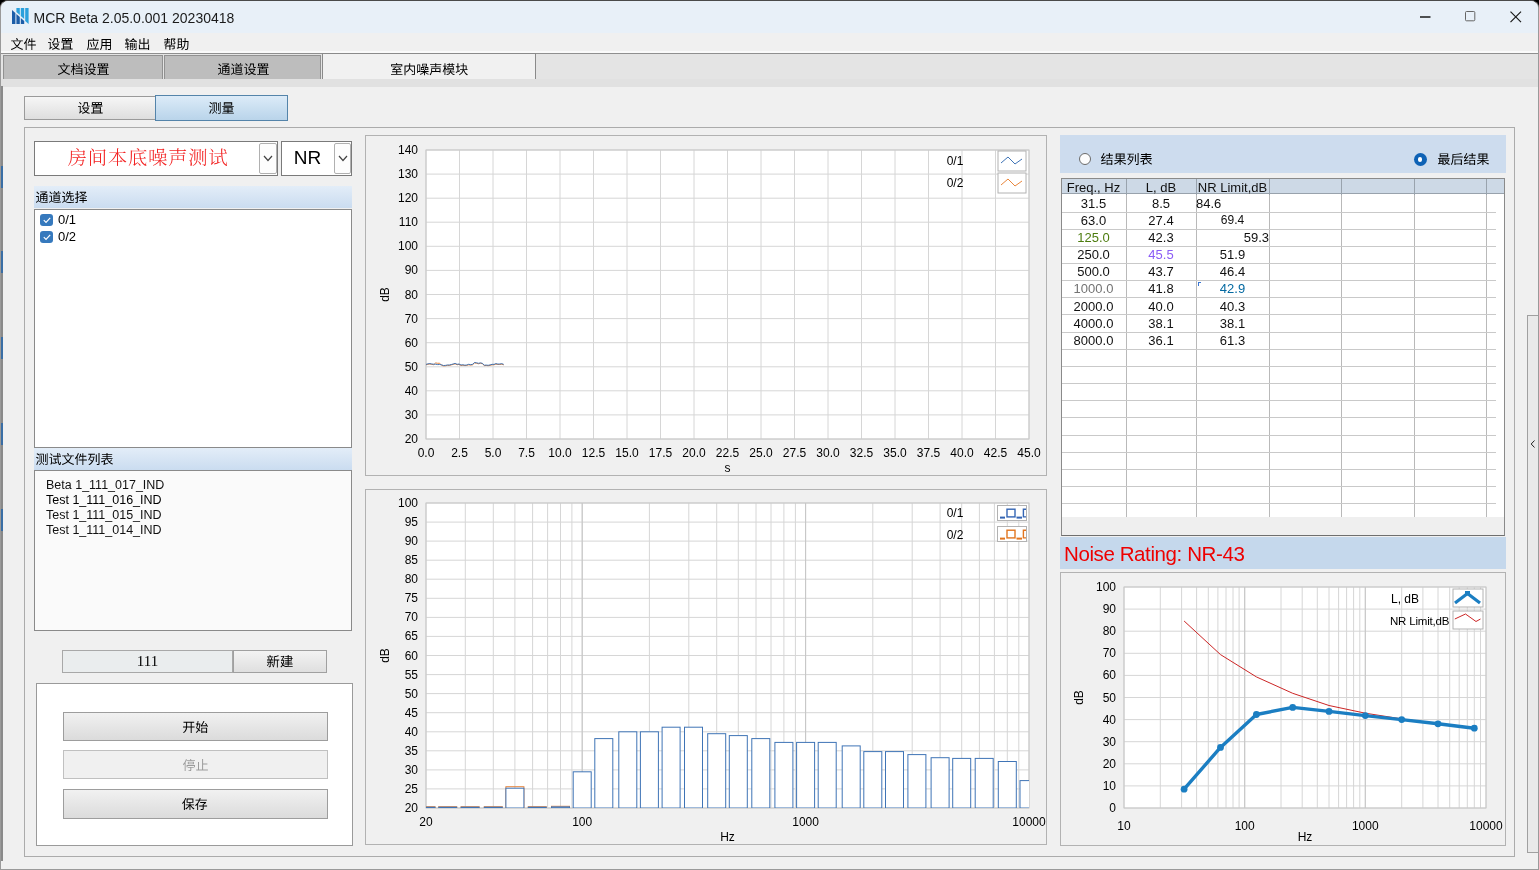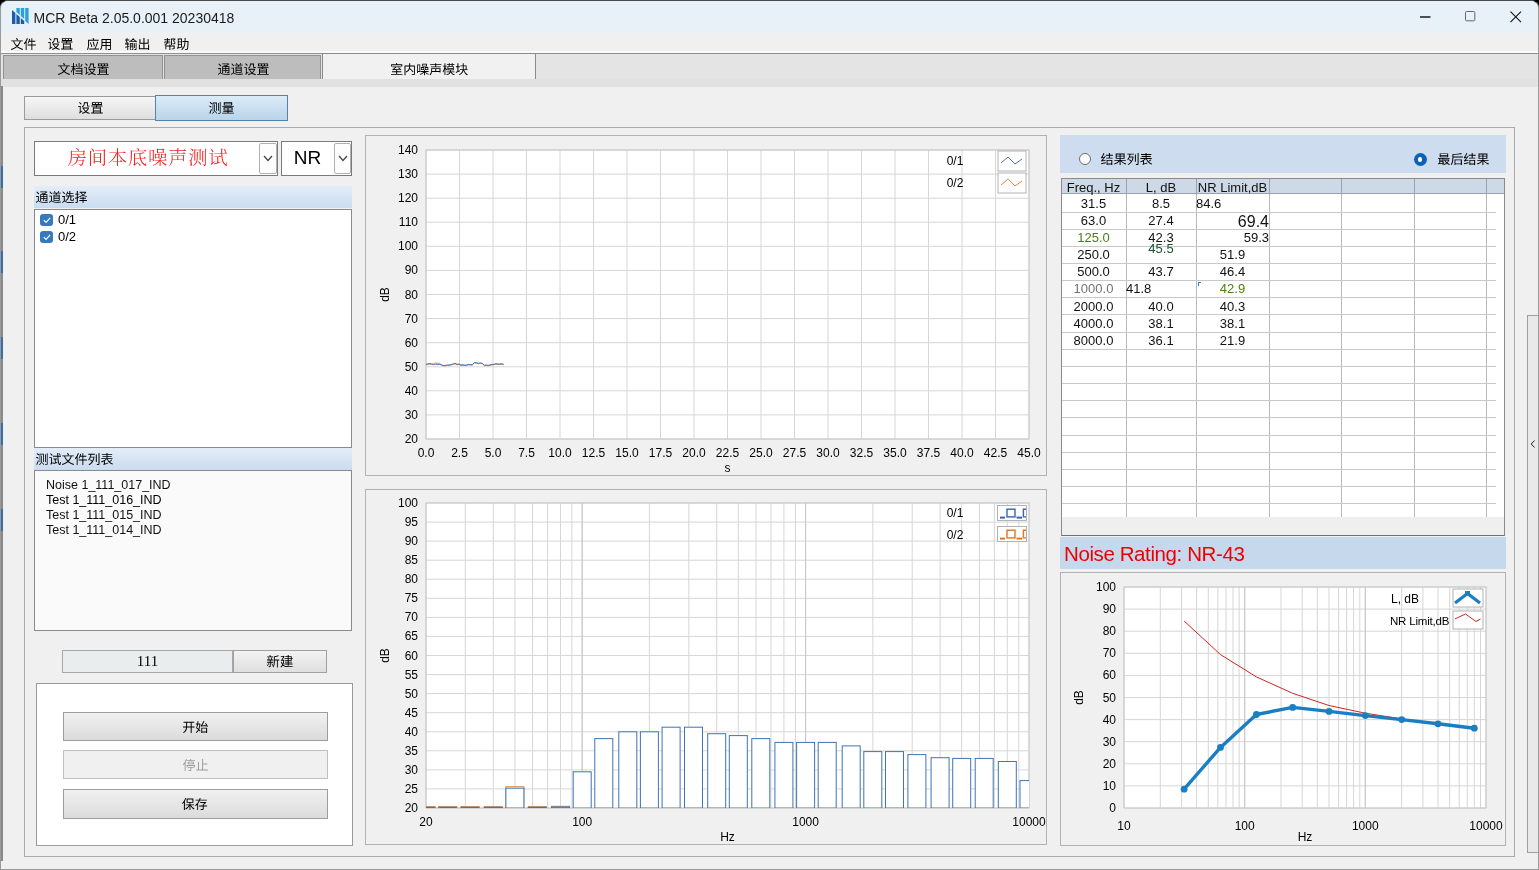--- a/index.html
+++ b/index.html
@@ -100,21 +100,21 @@
 <div class="abs" style="left:39px;top:229.5px;width:13px;height:12px;background:#3679bd;border-radius:3px"></div>
 <svg class="abs" style="left:39.5px;top:229.5px" width="12" height="12" viewBox="0 0 12 12">
       <path d="M2.8 6.2 L5 8.4 L9.2 3.8" fill="none" stroke="#fff" stroke-width="1.2"></path>
     </svg>
 <div class="abs" style="left:57px;top:227.5px;font-size:13px">0/2</div>
 <div class="abs" style="left:33px;top:447px;width:318px;height:22px;background:linear-gradient(#e3edf8,#cadcf0)"></div>
 <svg style="position:absolute;left:35.0px;top:451.9px;overflow:visible" width="79" height="14" viewBox="0.5 -11.0 79 14">
       <path d="M6.3 -1.2 6.9 -1.6Q7.3 -1.3 7.6 -0.9Q8.0 -0.5 8.3 -0.1Q8.6 0.2 8.7 0.5L8.1 0.9Q7.9 0.7 7.6 0.3Q7.3 -0.1 7.0 -0.5Q6.7 -0.9 6.3 -1.2ZM4.1 -10.2H8.4V-2.0H7.6V-9.4H4.8V-2.0H4.1ZM11.3 -10.8H12.1V-0.1Q12.1 0.3 12.0 0.5Q11.9 0.7 11.6 0.8Q11.4 0.9 10.9 1.0Q10.5 1.0 9.8 1.0Q9.8 0.8 9.7 0.6Q9.6 0.4 9.5 0.2Q10.1 0.2 10.5 0.2Q10.9 0.2 11.0 0.2Q11.3 0.2 11.3 -0.1ZM9.5 -9.7H10.3V-2.0H9.5ZM5.8 -8.5H6.5V-3.9Q6.5 -3.2 6.4 -2.5Q6.4 -1.9 6.1 -1.2Q5.8 -0.6 5.3 -0.0Q4.7 0.6 3.8 1.0Q3.8 0.9 3.7 0.8Q3.6 0.7 3.5 0.6Q3.4 0.5 3.4 0.4Q4.2 -0.0 4.7 -0.5Q5.2 -1.0 5.4 -1.6Q5.6 -2.1 5.7 -2.7Q5.8 -3.3 5.8 -3.9ZM1.1 -10.1 1.6 -10.8Q2.0 -10.6 2.4 -10.4Q2.8 -10.1 3.2 -9.9Q3.5 -9.6 3.8 -9.4L3.2 -8.6Q2.9 -8.9 2.6 -9.1Q2.2 -9.4 1.8 -9.6Q1.4 -9.9 1.1 -10.1ZM0.5 -6.6 1.1 -7.3Q1.4 -7.1 1.8 -6.9Q2.2 -6.6 2.6 -6.4Q3.0 -6.2 3.2 -6.0L2.6 -5.2Q2.4 -5.4 2.0 -5.6Q1.7 -5.9 1.3 -6.1Q0.9 -6.4 0.5 -6.6ZM0.8 0.4Q1.0 -0.1 1.3 -0.8Q1.6 -1.5 2.0 -2.3Q2.3 -3.1 2.5 -3.8L3.3 -3.3Q3.1 -2.6 2.8 -1.9Q2.5 -1.1 2.2 -0.4Q1.9 0.3 1.6 0.9Z M14.6 -10.1 15.2 -10.7Q15.6 -10.4 15.9 -10.1Q16.3 -9.7 16.6 -9.4Q16.9 -9.1 17.1 -8.8L16.4 -8.1Q16.2 -8.4 15.9 -8.7Q15.6 -9.1 15.3 -9.4Q14.9 -9.8 14.6 -10.1ZM15.3 0.7 15.2 -0.2 15.5 -0.6 17.8 -2.1Q17.9 -1.9 17.9 -1.7Q18.0 -1.4 18.1 -1.3Q17.3 -0.7 16.7 -0.4Q16.2 -0.0 16.0 0.2Q15.7 0.4 15.5 0.5Q15.4 0.6 15.3 0.7ZM13.7 -6.8H16.0V-5.9H13.7ZM17.5 -8.2H25.5V-7.3H17.5ZM17.9 -5.4H21.4V-4.5H17.9ZM19.3 -4.9H20.2V-0.9L19.3 -0.8ZM17.7 -0.8Q18.4 -1.0 19.5 -1.3Q20.6 -1.6 21.7 -1.9L21.8 -1.0Q20.8 -0.7 19.8 -0.4Q18.8 -0.1 17.9 0.1ZM23.1 -10.3 23.8 -10.8Q24.2 -10.3 24.6 -9.8Q25.0 -9.3 25.2 -8.9L24.5 -8.5Q24.3 -8.9 23.9 -9.4Q23.5 -9.9 23.1 -10.3ZM21.7 -10.9H22.7Q22.7 -9.1 22.8 -7.6Q22.9 -6.0 23.0 -4.7Q23.1 -3.4 23.3 -2.4Q23.5 -1.4 23.8 -0.8Q24.0 -0.3 24.3 -0.3Q24.5 -0.3 24.6 -0.8Q24.7 -1.3 24.8 -2.3Q24.9 -2.2 25.0 -2.1Q25.2 -2.0 25.3 -1.9Q25.5 -1.8 25.6 -1.7Q25.5 -0.9 25.3 -0.4Q25.2 0.1 25.0 0.5Q24.9 0.8 24.7 0.9Q24.5 1.0 24.3 1.0Q23.7 1.0 23.3 0.4Q22.9 -0.2 22.6 -1.2Q22.3 -2.3 22.1 -3.8Q21.9 -5.2 21.9 -7.0Q21.8 -8.8 21.7 -10.9ZM15.3 0.7Q15.3 0.6 15.2 0.4Q15.1 0.3 15.0 0.1Q14.9 -0.0 14.8 -0.1Q15.0 -0.3 15.2 -0.5Q15.5 -0.8 15.5 -1.2V-6.8H16.4V-0.4Q16.4 -0.4 16.3 -0.3Q16.2 -0.2 16.0 -0.1Q15.9 0.0 15.7 0.2Q15.5 0.3 15.4 0.5Q15.3 0.6 15.3 0.7Z M35.4 -8.2 36.4 -7.9Q35.6 -5.5 34.3 -3.8Q33.0 -2.1 31.2 -0.9Q29.4 0.2 27.1 1.0Q27.0 0.9 26.9 0.7Q26.8 0.5 26.7 0.4Q26.6 0.2 26.5 0.1Q28.8 -0.6 30.5 -1.7Q32.3 -2.8 33.5 -4.4Q34.7 -6.0 35.4 -8.2ZM29.5 -8.1Q30.3 -6.1 31.5 -4.5Q32.8 -2.8 34.5 -1.7Q36.3 -0.5 38.6 0.0Q38.5 0.2 38.3 0.3Q38.2 0.5 38.1 0.6Q38.0 0.8 37.9 1.0Q35.6 0.3 33.8 -0.9Q32.0 -2.1 30.7 -3.9Q29.4 -5.7 28.6 -7.8ZM26.7 -8.6H38.4V-7.7H26.7ZM31.5 -10.7 32.5 -11.0Q32.8 -10.5 33.1 -10.0Q33.4 -9.4 33.5 -9.0L32.5 -8.7Q32.3 -9.1 32.1 -9.6Q31.8 -10.2 31.5 -10.7Z M46.9 -10.8H47.8V1.0H46.9ZM44.6 -10.3 45.6 -10.1Q45.4 -9.2 45.1 -8.3Q44.9 -7.4 44.5 -6.7Q44.2 -5.9 43.8 -5.3Q43.8 -5.4 43.6 -5.5Q43.5 -5.6 43.3 -5.7Q43.1 -5.8 43.0 -5.8Q43.4 -6.3 43.7 -7.1Q44.0 -7.8 44.2 -8.6Q44.5 -9.4 44.6 -10.3ZM44.7 -8.3H50.8V-7.3H44.5ZM43.1 -4.4H51.4V-3.5H43.1ZM42.5 -10.9 43.4 -10.6Q43.0 -9.5 42.5 -8.4Q41.9 -7.4 41.3 -6.4Q40.7 -5.5 40.0 -4.7Q39.9 -4.8 39.8 -5.0Q39.7 -5.2 39.6 -5.4Q39.5 -5.6 39.4 -5.7Q40.0 -6.3 40.6 -7.2Q41.2 -8.0 41.6 -8.9Q42.1 -9.9 42.5 -10.9ZM41.2 -7.5 42.1 -8.4 42.1 -8.4V1.0H41.2Z M52.8 -10.2H59.4V-9.3H52.8ZM55.0 -9.8 56.0 -9.7Q55.7 -8.5 55.3 -7.4Q55.0 -6.2 54.5 -5.3Q54.0 -4.3 53.4 -3.6Q53.4 -3.7 53.2 -3.8Q53.1 -3.9 52.9 -4.1Q52.8 -4.2 52.7 -4.2Q53.3 -4.9 53.7 -5.8Q54.1 -6.7 54.5 -7.7Q54.8 -8.7 55.0 -9.8ZM55.0 -7.3H58.3V-6.4H54.7ZM58.1 -7.3H58.3L58.4 -7.4L59.0 -7.2Q58.7 -4.9 58.0 -3.3Q57.2 -1.7 56.1 -0.6Q55.0 0.5 53.6 1.1Q53.6 1.0 53.5 0.8Q53.4 0.7 53.2 0.5Q53.1 0.4 53.0 0.3Q54.3 -0.2 55.3 -1.2Q56.4 -2.2 57.1 -3.7Q57.8 -5.2 58.1 -7.1ZM54.4 -3.9 54.9 -4.6Q55.3 -4.4 55.7 -4.1Q56.1 -3.8 56.5 -3.5Q56.9 -3.2 57.1 -3.0L56.5 -2.2Q56.3 -2.4 55.9 -2.7Q55.6 -3.0 55.1 -3.3Q54.7 -3.7 54.4 -3.9ZM60.3 -9.4H61.3V-2.1H60.3ZM63.0 -10.9H64.0V-0.2Q64.0 0.2 63.9 0.5Q63.8 0.7 63.5 0.8Q63.2 0.9 62.7 1.0Q62.2 1.0 61.5 1.0Q61.4 0.8 61.3 0.5Q61.2 0.2 61.1 0.0Q61.7 0.1 62.1 0.1Q62.6 0.1 62.7 0.1Q62.9 0.0 63.0 -0.0Q63.0 -0.1 63.0 -0.2Z M66.4 -9.8H76.7V-8.9H66.4ZM67.0 -7.8H76.2V-7.0H67.0ZM65.8 -5.8H77.1V-5.0H65.8ZM71.0 -10.9H72.0V-5.2H71.0ZM70.8 -5.6 71.6 -5.2Q71.1 -4.7 70.5 -4.1Q69.8 -3.6 69.1 -3.1Q68.4 -2.6 67.6 -2.2Q66.8 -1.9 66.1 -1.6Q66.0 -1.7 65.9 -1.9Q65.8 -2.0 65.7 -2.1Q65.6 -2.3 65.5 -2.4Q66.2 -2.6 66.9 -3.0Q67.7 -3.3 68.4 -3.7Q69.1 -4.2 69.7 -4.6Q70.3 -5.1 70.8 -5.6ZM72.2 -5.4Q72.6 -4.2 73.4 -3.1Q74.1 -2.1 75.2 -1.4Q76.2 -0.6 77.6 -0.2Q77.5 -0.1 77.3 0.0Q77.2 0.2 77.1 0.3Q77.0 0.5 76.9 0.6Q75.5 0.1 74.5 -0.7Q73.4 -1.5 72.6 -2.6Q71.8 -3.8 71.3 -5.2ZM76.0 -4.5 76.8 -3.9Q76.1 -3.4 75.4 -2.8Q74.6 -2.3 73.9 -1.9L73.3 -2.4Q73.7 -2.7 74.2 -3.0Q74.7 -3.4 75.2 -3.8Q75.7 -4.2 76.0 -4.5ZM68.3 1.0 68.2 0.2 68.7 -0.2 72.5 -1.3Q72.5 -1.1 72.6 -0.9Q72.6 -0.6 72.7 -0.5Q71.3 -0.1 70.5 0.2Q69.7 0.5 69.2 0.6Q68.8 0.8 68.6 0.9Q68.4 0.9 68.3 1.0ZM68.3 1.0Q68.3 0.9 68.2 0.7Q68.1 0.6 68.0 0.4Q67.9 0.2 67.8 0.1Q68.0 0.1 68.2 -0.1Q68.4 -0.3 68.4 -0.7V-3.5H69.4V0.1Q69.4 0.1 69.3 0.2Q69.1 0.2 69.0 0.3Q68.8 0.4 68.7 0.6Q68.5 0.7 68.4 0.8Q68.3 0.9 68.3 1.0Z" fill="#000"></path>
     </svg>
 <div class="abs" style="left:33px;top:469px;width:318px;height:161px;background:#fafafa;border:1px solid #8a8a8a"></div>
-<div class="abs" style="left:45px;top:477px;font-size:12.5px;color:#111">Noise 1_111_017_IND</div>
+<div class="abs" style="left:45px;top:477px;font-size:12.5px;color:#111">Beta 1_111_017_IND</div>
 <div class="abs" style="left:45px;top:492px;font-size:12.5px;color:#000000">Test 1_111_016_IND</div>
 <div class="abs" style="left:45px;top:507px;font-size:12.5px;color:#111">Test 1_111_015_IND</div>
 <div class="abs" style="left:45px;top:522px;font-size:12.5px;color:#111">Test 1_111_014_IND</div>
 <div class="abs" style="left:61px;top:648.5px;width:171px;height:23px;background:#eaedee;border:1px solid #a8a8a8"></div>
 <div class="abs" style="left:61px;top:652px;width:171px;text-align:center;font-size:15px;font-family:'Liberation Serif',serif">111</div>
 <div class="abs" style="left:232px;top:648.5px;width:94px;height:23px;background:linear-gradient(#f3f3f3,#dfdfdf);border:1px solid #a0a0a0"></div>
 <svg style="position:absolute;left:266.0px;top:653.8px;overflow:visible" width="28" height="14" viewBox="0.6 -11.4 28 14">
       <path d="M7.9 -6.8H12.9V-5.8H7.9ZM0.8 -9.9H6.8V-9.1H0.8ZM0.7 -4.6H6.8V-3.7H0.7ZM0.6 -6.8H7.0V-6.0H0.6ZM10.5 -6.4H11.4V1.0H10.5ZM1.7 -8.8 2.5 -9.0Q2.7 -8.5 2.9 -8.0Q3.1 -7.5 3.1 -7.1L2.2 -6.8Q2.2 -7.2 2.1 -7.8Q1.9 -8.3 1.7 -8.8ZM5.1 -9.0 6.0 -8.8Q5.8 -8.2 5.6 -7.6Q5.3 -6.9 5.1 -6.5L4.3 -6.7Q4.4 -7.0 4.6 -7.4Q4.7 -7.8 4.9 -8.2Q5.0 -8.7 5.1 -9.0ZM11.7 -11.1 12.5 -10.3Q11.9 -10.1 11.1 -9.9Q10.3 -9.7 9.4 -9.5Q8.6 -9.4 7.8 -9.3Q7.8 -9.4 7.7 -9.7Q7.6 -9.9 7.5 -10.0Q8.2 -10.2 9.0 -10.3Q9.8 -10.5 10.5 -10.7Q11.2 -10.9 11.7 -11.1ZM2.9 -11.2 3.8 -11.4Q4.0 -11.0 4.3 -10.5Q4.5 -10.0 4.6 -9.6L3.7 -9.4Q3.6 -9.7 3.4 -10.2Q3.1 -10.7 2.9 -11.2ZM3.4 -6.3H4.3V-0.2Q4.3 0.1 4.2 0.3Q4.1 0.5 3.9 0.6Q3.7 0.7 3.3 0.8Q3.0 0.8 2.5 0.8Q2.5 0.6 2.4 0.4Q2.3 0.1 2.2 -0.1Q2.5 -0.1 2.8 -0.1Q3.1 -0.1 3.2 -0.1Q3.4 -0.1 3.4 -0.2ZM7.5 -10.0H8.4V-5.4Q8.4 -4.7 8.4 -3.8Q8.3 -3.0 8.2 -2.1Q8.0 -1.3 7.7 -0.5Q7.5 0.3 7.0 1.0Q6.9 0.9 6.8 0.7Q6.6 0.6 6.5 0.5Q6.3 0.4 6.2 0.3Q6.8 -0.5 7.1 -1.5Q7.3 -2.5 7.4 -3.5Q7.5 -4.5 7.5 -5.4ZM4.9 -2.9 5.5 -3.2Q5.9 -2.7 6.2 -2.1Q6.5 -1.5 6.7 -1.1L6.0 -0.7Q5.8 -1.1 5.5 -1.8Q5.2 -2.4 4.9 -2.9ZM1.8 -3.2 2.7 -3.0Q2.4 -2.3 2.0 -1.6Q1.7 -0.9 1.3 -0.4Q1.1 -0.5 0.9 -0.7Q0.7 -0.8 0.6 -0.9Q1.0 -1.4 1.3 -2.0Q1.6 -2.6 1.8 -3.2Z M18.0 -8.4H26.3V-7.6H18.0ZM18.6 -4.7H25.6V-3.9H18.6ZM18.0 -2.8H26.1V-2.0H18.0ZM21.3 -11.3H22.3V-0.7H21.3ZM18.8 -10.2H25.3V-5.7H18.7V-6.5H24.4V-9.4H18.8ZM14.4 -10.5H17.4V-9.6H14.4ZM15.3 -6.6H17.4V-5.7H15.2ZM17.1 -6.6H17.3L17.4 -6.7L18.0 -6.5Q17.7 -3.6 16.9 -1.8Q16.0 0.1 14.7 1.1Q14.7 1.0 14.5 0.8Q14.4 0.7 14.3 0.6Q14.1 0.5 14.0 0.4Q15.2 -0.5 16.0 -2.2Q16.8 -3.9 17.1 -6.4ZM15.3 -4.6Q15.7 -3.2 16.4 -2.3Q17.0 -1.5 17.9 -1.0Q18.8 -0.5 19.9 -0.3Q21.0 -0.2 22.3 -0.2Q22.5 -0.2 22.9 -0.2Q23.3 -0.2 23.8 -0.2Q24.4 -0.2 24.9 -0.2Q25.4 -0.2 25.8 -0.2Q26.3 -0.2 26.5 -0.2Q26.4 -0.1 26.3 0.1Q26.3 0.3 26.2 0.4Q26.1 0.6 26.1 0.7H25.4H22.3Q20.9 0.7 19.6 0.5Q18.4 0.3 17.4 -0.2Q16.5 -0.7 15.8 -1.7Q15.0 -2.7 14.5 -4.4ZM14.8 -5.3Q14.8 -5.4 14.7 -5.6Q14.6 -5.7 14.5 -5.9Q14.5 -6.0 14.4 -6.1Q14.6 -6.2 14.8 -6.4Q15.0 -6.6 15.2 -6.9Q15.4 -7.2 15.7 -7.7Q16.0 -8.2 16.4 -9.0Q16.8 -9.7 17.0 -10.4V-10.5L17.4 -10.7L18.1 -10.2Q17.5 -9.0 16.8 -7.8Q16.2 -6.7 15.5 -5.8V-5.8Q15.5 -5.8 15.4 -5.8Q15.3 -5.7 15.2 -5.6Q15.0 -5.6 14.9 -5.5Q14.8 -5.4 14.8 -5.3Z" fill="#000"></path>
     </svg>
 <div class="abs" style="left:35px;top:682px;width:317px;height:163px;background:#fff;border:1px solid #9a9a9a"></div>
@@ -304,42 +304,42 @@
 <div class="abs" style="left:1061px;top:433.5px;width:434px;height:1px;background:#c9c9c9"></div>
 <div class="abs" style="left:1061px;top:450.6px;width:434px;height:1px;background:#c9c9c9"></div>
 <div class="abs" style="left:1061px;top:467.8px;width:434px;height:1px;background:#c9c9c9"></div>
 <div class="abs" style="left:1061px;top:484.9px;width:434px;height:1px;background:#c9c9c9"></div>
 <div class="abs" style="left:1061px;top:502.1px;width:434px;height:1px;background:#c9c9c9"></div>
 <div class="abs" style="left:1060px;top:194.6px;width:65px;text-align:center;font-size:13px;color:#111">31.5</div>
 <div class="abs" style="left:1125px;top:194.6px;width:70px;text-align:center;font-size:13px;color:#111">8.5</div>
 <div class="abs" style="left:1195px;top:194.6px;width:73px;text-align:left;font-size:13px;color:#111">84.6</div>
 <div class="abs" style="left:1060px;top:211.8px;width:65px;text-align:center;font-size:13px;color:#111">63.0</div>
 <div class="abs" style="left:1125px;top:211.8px;width:70px;text-align:center;font-size:13px;color:#111">27.4</div>
-<div class="abs" style="left:1195px;top:211.8px;width:73px;text-align:right;font-size:16px;color:#111">69.4</div>
+<div class="abs" style="left:1195px;top:211.8px;width:73px;text-align:center;font-size:12px;color:#111">69.4</div>
 <div class="abs" style="left:1060px;top:228.9px;width:65px;text-align:center;font-size:13px;color:#4d7c0f">125.0</div>
 <div class="abs" style="left:1125px;top:228.9px;width:70px;text-align:center;font-size:13px;color:#111">42.3</div>
 <div class="abs" style="left:1195px;top:228.9px;width:73px;text-align:right;font-size:13px;color:#111">59.3</div>
 <div class="abs" style="left:1060px;top:246.0px;width:65px;text-align:center;font-size:13px;color:#111">250.0</div>
-<div class="abs" style="left:1125px;top:240px;width:70px;text-align:center;font-size:13px;color:#14532d">45.5</div>
+<div class="abs" style="left:1125px;top:246.0px;width:70px;text-align:center;font-size:13px;color:#8b5cf6">45.5</div>
 <div class="abs" style="left:1195px;top:246.0px;width:73px;text-align:center;font-size:13px;color:#111">51.9</div>
 <div class="abs" style="left:1060px;top:263.2px;width:65px;text-align:center;font-size:13px;color:#111">500.0</div>
 <div class="abs" style="left:1125px;top:263.2px;width:70px;text-align:center;font-size:13px;color:#111">43.7</div>
 <div class="abs" style="left:1195px;top:263.2px;width:73px;text-align:center;font-size:13px;color:#111">46.4</div>
 <div class="abs" style="left:1060px;top:280.3px;width:65px;text-align:center;font-size:13px;color:#737373">1000.0</div>
-<div class="abs" style="left:1125px;top:280.3px;width:70px;font-size:13px;color:#111">41.8</div>
-<div class="abs" style="left:1195px;top:280.3px;width:73px;text-align:center;font-size:13px;color:#4d7c0f">42.9</div>
+<div class="abs" style="left:1125px;top:280.3px;width:70px;text-align:center;font-size:13px;color:#111">41.8</div>
+<div class="abs" style="left:1195px;top:280.3px;width:73px;text-align:center;font-size:13px;color:#0369a1">42.9</div>
 <div class="abs" style="left:1060px;top:297.5px;width:65px;text-align:center;font-size:13px;color:#111">2000.0</div>
 <div class="abs" style="left:1125px;top:297.5px;width:70px;text-align:center;font-size:13px;color:#111">40.0</div>
 <div class="abs" style="left:1195px;top:297.5px;width:73px;text-align:center;font-size:13px;color:#111">40.3</div>
 <div class="abs" style="left:1060px;top:314.6px;width:65px;text-align:center;font-size:13px;color:#111">4000.0</div>
 <div class="abs" style="left:1125px;top:314.6px;width:70px;text-align:center;font-size:13px;color:#111">38.1</div>
 <div class="abs" style="left:1195px;top:314.6px;width:73px;text-align:center;font-size:13px;color:#111">38.1</div>
 <div class="abs" style="left:1060px;top:331.8px;width:65px;text-align:center;font-size:13px;color:#111">8000.0</div>
 <div class="abs" style="left:1125px;top:331.8px;width:70px;text-align:center;font-size:13px;color:#111">36.1</div>
-<div class="abs" style="left:1195px;top:331.8px;width:73px;text-align:center;font-size:13px;color:#111">21.9</div>
+<div class="abs" style="left:1195px;top:331.8px;width:73px;text-align:center;font-size:13px;color:#111">61.3</div>
 <div class="abs" style="left:1196.5px;top:281px;width:3.5px;height:3.5px;border-left:1px solid #3a76d4;border-top:1px solid #3a76d4"></div>
 <div class="abs" style="left:1059px;top:536px;width:446px;height:32px;background:#c5d8ec"></div>
 <div class="abs" style="left:1063px;top:540.5px;font-size:20.5px;letter-spacing:-0.4px;color:#ee0000">Noise Rating: NR-43</div>
 <svg class="abs" style="left:1059px;top:571px" width="446" height="274" viewBox="0 0 446 274">
       <rect x="0.5" y="0.5" width="445" height="273" fill="#f0f0f0" stroke="#b2b2b2"></rect>
       <rect x="64" y="15" width="362" height="221" fill="#fff"></rect>
       <path d="M64 236.0 H426 M64 213.9 H426 M64 191.8 H426 M64 169.7 H426 M64 147.6 H426 M64 125.5 H426 M64 103.4 H426 M64 81.3 H426 M64 59.2 H426 M64 37.1 H426 M64 15.0 H426 M64.0 15 V236 M100.3 15 V236 M121.6 15 V236 M136.6 15 V236 M148.3 15 V236 M157.9 15 V236 M166.0 15 V236 M173.0 15 V236 M179.1 15 V236 M184.7 15 V236 M221.0 15 V236 M242.2 15 V236 M257.3 15 V236 M269.0 15 V236 M278.6 15 V236 M286.6 15 V236 M293.6 15 V236 M299.8 15 V236 M305.3 15 V236 M341.7 15 V236 M362.9 15 V236 M378.0 15 V236 M389.7 15 V236 M399.2 15 V236 M407.3 15 V236 M414.3 15 V236 M420.5 15 V236 M426.0 15 V236" stroke="#d6d6d6" fill="none" stroke-width="1"></path>
       <path d="M184.7 15 V236 M305.3 15 V236" stroke="#c6c6c6" fill="none" stroke-width="1"></path>
       <rect x="64" y="15" width="362" height="221" fill="none" stroke="#c8c8c8"></rect>
       <text x="56" y="240.0" font-size="12" text-anchor="end">0</text>

